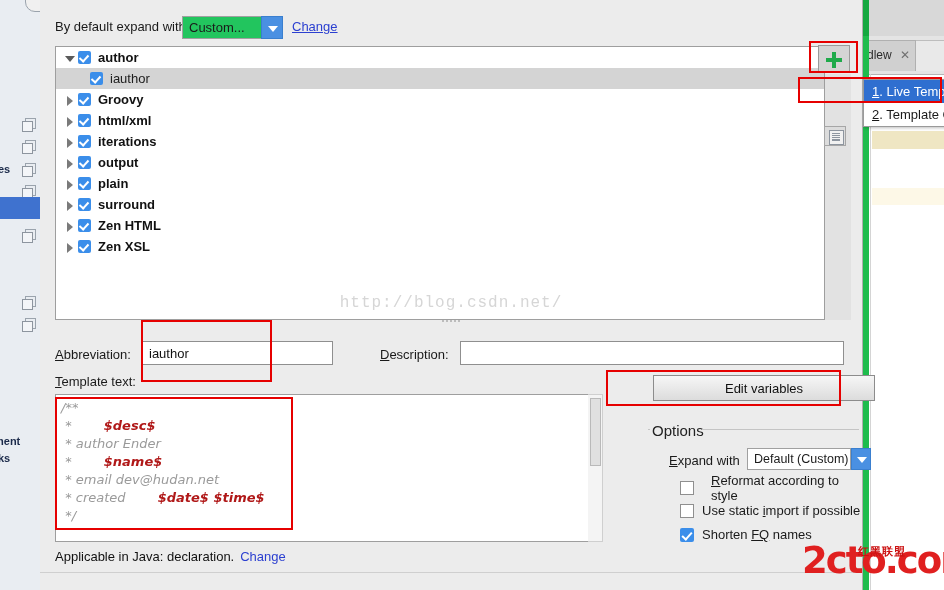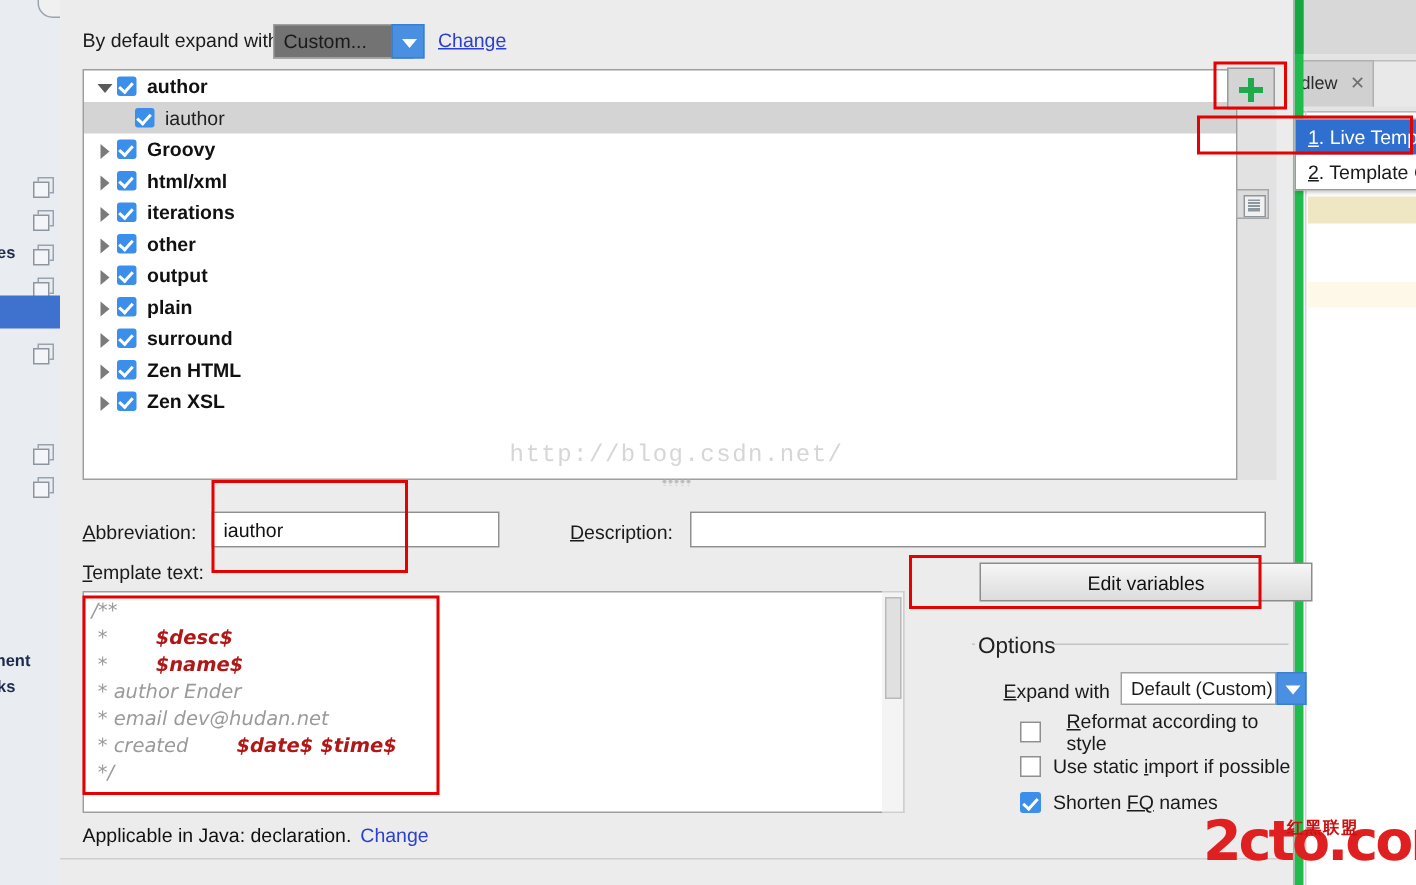--- a/index.html
+++ b/index.html
@@ -43,21 +43,21 @@
 
   
   #dialog{
     position:absolute;left:40px;top:0;width:822px;height:590px;
     background:#ececec;border-right:1px solid #aeaeae;
   }
 
   
   #expand-row{position:absolute;left:15px;top:16px;height:22px;}
   #expand-label{position:absolute;left:0;top:3px;font-size:13px;color:#1a1a1a;white-space:nowrap;}
-  #expand-combo{position:absolute;left:127px;top:0;width:94px;height:23px;background:#737373;border:1px solid #a0a0a0;box-sizing:border-box;}
+  #expand-combo{position:absolute;left:127px;top:0;width:94px;height:23px;background:#22c55e;border:1px solid #a0a0a0;box-sizing:border-box;}
   #expand-combo .val{position:absolute;left:6px;top:3px;font-size:13px;color:#1a1a1a;white-space:nowrap;}
   #expand-arrow{position:absolute;left:206px;top:0;width:22px;height:23px;background:#4a90e2;border:1px solid #3a7fcf;box-sizing:border-box;}
   #expand-arrow .tri{position:absolute;left:6px;top:9px;border-left:5px solid transparent;border-right:5px solid transparent;border-top:6px solid #fff;}
   #change-link-top{position:absolute;left:237px;top:3px;font-size:13px;color:#2b3fd0;text-decoration:underline;cursor:pointer;}
 
   
   #tree-box{position:absolute;left:15px;top:46px;width:770px;height:274px;background:#fff;border:1px solid #9e9e9e;box-sizing:border-box;overflow:hidden;}
   .tree-row{position:relative;height:21px;display:flex;align-items:center;padding-left:6px;box-sizing:border-box;}
   .tree-row.sel{background:#d4d4d4;}
   .twisty{width:16px;height:16px;position:relative;flex:none;}
@@ -234,25 +234,20 @@
         <span class="tree-label">html/xml</span>
       </div>
       <div class="tree-row">
         <span class="twisty closed"></span>
         <span class="cbx"></span>
         <span class="tree-label">iterations</span>
       </div>
       <div class="tree-row">
         <span class="twisty closed"></span>
         <span class="cbx"></span>
-        <span class="tree-label">other</span>
-      </div>
-      <div class="tree-row">
-        <span class="twisty closed"></span>
-        <span class="cbx"></span>
         <span class="tree-label">output</span>
       </div>
       <div class="tree-row">
         <span class="twisty closed"></span>
         <span class="cbx"></span>
         <span class="tree-label">plain</span>
       </div>
       <div class="tree-row">
         <span class="twisty closed"></span>
         <span class="cbx"></span>
@@ -292,21 +287,21 @@
 
   <span id="abbr-label"><u>A</u><span>bbreviation:</span></span>
   <div id="abbr-input">
     <span class="v">iauthor</span>
   </div>
   <span id="desc-label"><u>D</u><span>escription:</span></span>
   <div id="desc-input"></div>
 
   <span id="tt-label"><u>T</u><span>emplate text:</span></span>
   <div id="tt-box">
-    <div id="tt-code"><div><span>/**</span></div><div><span> * </span><span class="var">$desc$</span></div><div><span> * </span><span class="var">$name$</span></div><div><span> * author Ender</span></div><div><span> * email dev@hudan.net</span></div><div><span> * created </span><span class="var">$date$ $time$</span></div><div><span> */</span></div></div>
+    <div id="tt-code"><div><span>/**</span></div><div><span> * </span><span class="var">$desc$</span></div><div><span> * author Ender</span></div><div><span> * </span><span class="var">$name$</span></div><div><span> * email dev@hudan.net</span></div><div><span> * created </span><span class="var">$date$ $time$</span></div><div><span> */</span></div></div>
   </div>
   <div id="tt-scroll"></div>
   <div id="tt-thumb"></div>
 
   <div id="btn-editvars">Edit variables</div>
 
   <div id="opt-rule-l"></div>
   <span id="opt-title">Options</span>
   <div id="opt-rule"></div>
 

